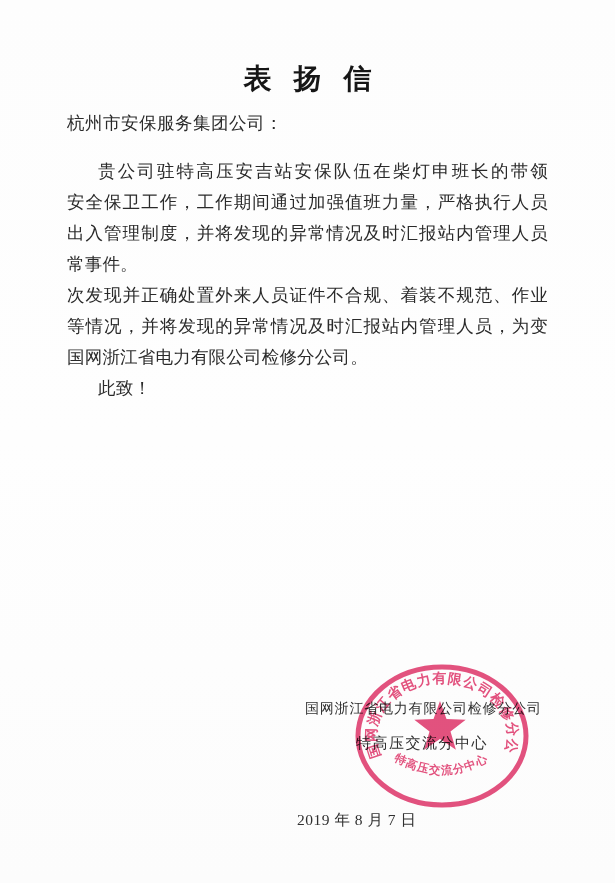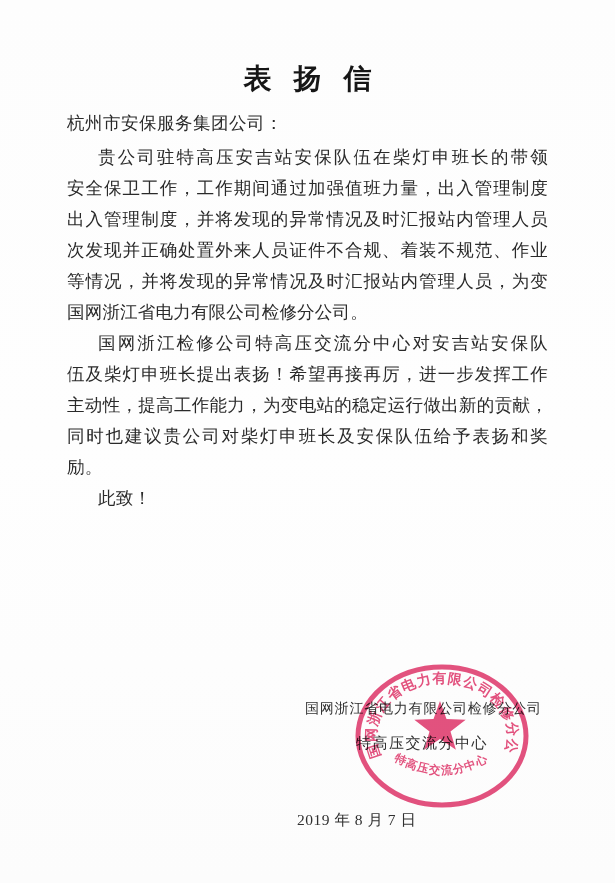--- a/index.html
+++ b/index.html
@@ -37,21 +37,21 @@
   .body-block {
     position: absolute;
     left: 67px;
     top: 108px;
     width: 481px;
   }
   .salutation {
     font-size: 17.5px;
     line-height: 31px;
     height: 31px;
-    margin-bottom: 3px;
+    margin-bottom: 17px;
     letter-spacing: 0.5px;
   }
   .para { margin: 0; }
   .line {
     font-size: 17.5px;
     line-height: 31px;
     height: 31px;
     letter-spacing: 0.2px;
     white-space: nowrap;
   }
@@ -112,37 +112,31 @@
 
 <div class="page">
 
   <h1 class="title">表扬信</h1>
 
   <div class="body-block">
     <div class="salutation">杭州市安保服务集团公司：</div>
 
     <div class="para">
       <div class="line indent full">贵公司驻特高压安吉站安保队伍在柴灯申班长的带领</div>
-      <div class="line full">安全保卫工作，工作期间通过加强值班力量，出入管理制度</div>
+      <div class="line full">安全保卫工作，工作期间通过加强值班力量，严格执行人员</div>
       <div class="line full">出入管理制度，并将发现的异常情况及时汇报站内管理人员</div>
+      <div class="line">常事件。</div>
     </div>
 
     <div class="para">
       <div class="line full">次发现并正确处置外来人员证件不合规、着装不规范、作业</div>
       <div class="line full">等情况，并将发现的异常情况及时汇报站内管理人员，为变</div>
       <div class="line">国网浙江省电力有限公司检修分公司。</div>
     </div>
 
-    <div class="para">
-      <div class="line indent full">国网浙江检修公司特高压交流分中心对安吉站安保队</div>
-      <div class="line full">伍及柴灯申班长提出表扬！希望再接再厉，进一步发挥工作</div>
-      <div class="line full">主动性，提高工作能力，为变电站的稳定运行做出新的贡献，</div>
-      <div class="line full">同时也建议贵公司对柴灯申班长及安保队伍给予表扬和奖</div>
-      <div class="line">励。</div>
-    </div>
 
     <div class="para">
       <div class="line indent">此致！</div>
     </div>
   </div>
 
   <div class="sig-company">国网浙江省电力有限公司检修分公司</div>
   <div class="sig-dept">特高压交流分中心</div>
   <div class="sig-date">2019 年 8 月 7 日</div>
 

